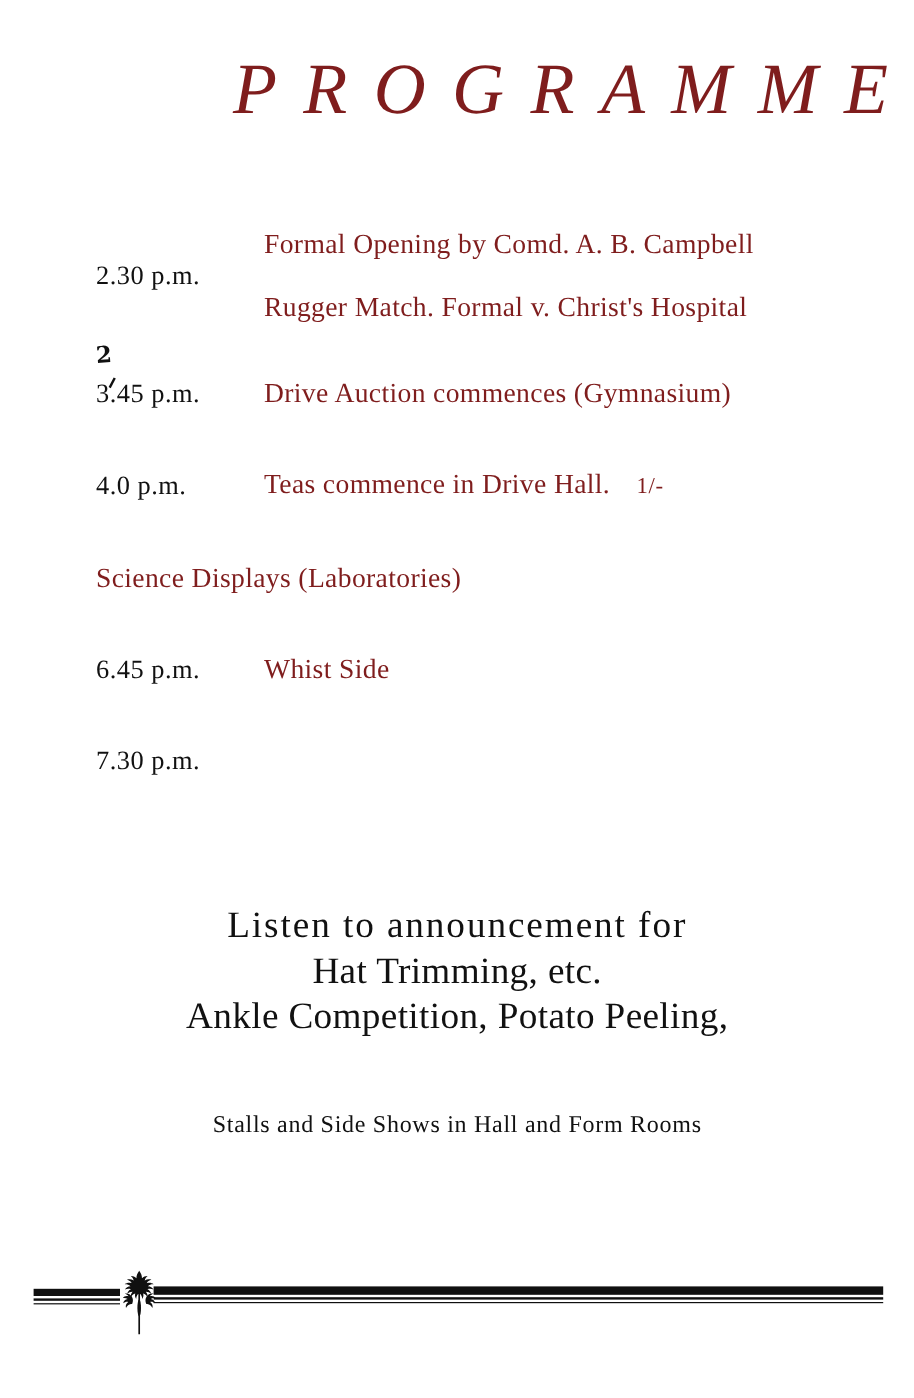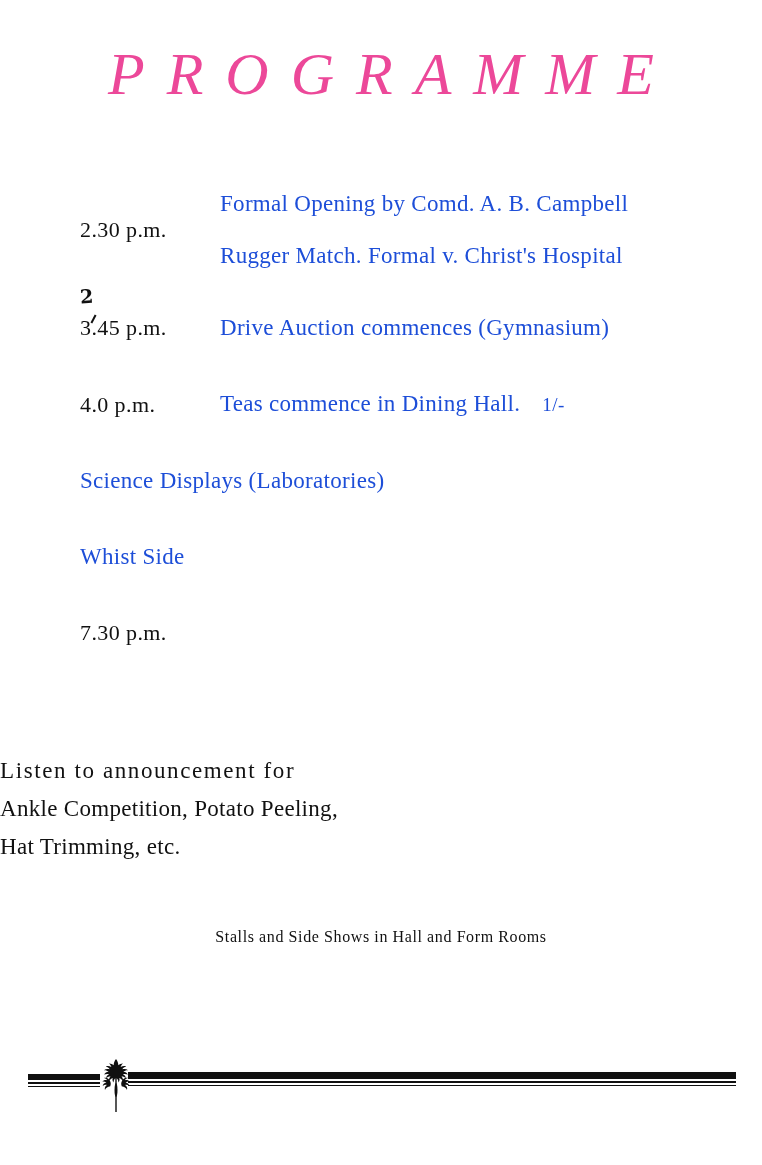--- a/index.html
+++ b/index.html
@@ -20,28 +20,28 @@
     color: #111111;
     -webkit-font-smoothing: antialiased;
   }
 
   
   .title {
     position: absolute;
     left: 0;
     right: 0;
     top: 44px;
-    text-align: center;
+    text-align: right;
     font-family: "Liberation Serif", "DejaVu Serif", serif;
     font-style: italic;
     font-weight: 400;
     font-size: 60px;
     letter-spacing: 22px;
     text-indent: 22px;
-    color: #ec4899;
+    color: #7f1d1d;
     line-height: 1;
     white-space: nowrap;
   }
 
   
   .schedule {
     position: absolute;
     left: 80px;
     top: 182px;
     width: 620px;
@@ -62,21 +62,21 @@
     letter-spacing: 0.4px;
     color: #111111;
     white-space: nowrap;
   }
 
   .entry-desc {
     flex: 1 1 auto;
     font-size: 23px;
     line-height: 44px;
     letter-spacing: 0.3px;
-    color: #1d4ed8;
+    color: #7f1d1d;
   }
 
   .desc-line { display: block; white-space: nowrap; }
   .desc-line + .desc-line { margin-top: 8px; }
 
   .price {
     display: inline-block;
     margin-left: 22px;
     font-size: 19px;
     letter-spacing: 0.5px;
@@ -103,37 +103,37 @@
     background: #111111;
     transform: rotate(-62deg);
   }
 
   
   .announcement {
     position: absolute;
     left: 0;
     right: 0;
     top: 752px;
-    text-align: left;
-    font-size: 23px;
+    text-align: center;
+    font-size: 31px;
     line-height: 38px;
     letter-spacing: 0.3px;
     color: #111111;
   }
   .announcement .ann-line { display: block; white-space: nowrap; }
   .announcement .ann-line.spaced-line { letter-spacing: 1.6px; }
 
   
   .footer-note {
     position: absolute;
     left: 0;
     right: 0;
     top: 920px;
     text-align: center;
-    font-size: 16px;
+    font-size: 20px;
     line-height: 34px;
     letter-spacing: 0.6px;
     color: #111111;
     white-space: nowrap;
   }
 
   
   .ornament-rule {
     position: absolute;
     left: 0;
@@ -195,48 +195,51 @@
       <div class="entry-desc">
         <span class="desc-line">Drive Auction commences (Gymnasium)</span>
       </div>
     </div>
 
     <div class="entry">
       <div class="entry-time">
         <span>4.0  p.m.</span>
       </div>
       <div class="entry-desc">
-        <span class="desc-line"><span>Teas commence in Dining Hall.</span><span class="price">1/-</span></span>
+        <span class="desc-line"><span>Teas commence in Drive Hall.</span><span class="price">1/-</span></span>
       </div>
     </div>
 
     <div class="entry">
       <div class="entry-desc">
         <span class="desc-line">Science Displays (Laboratories)</span>
       </div>
     </div>
 
     <div class="entry">
+      <div class="entry-time">
+        <span>6.45 p.m.</span>
+      </div>
       <div class="entry-desc">
         <span class="desc-line">Whist Side</span>
       </div>
     </div>
 
     <div class="entry">
       <div class="entry-time">
         <span>7.30 p.m.</span>
       </div>
     </div>
 
   </div>
 
   <div class="announcement">
     <span class="ann-line spaced-line">Listen  to  announcement  for</span>
+    <span class="ann-line">Hat Trimming, etc.</span>
     <span class="ann-line">Ankle Competition, Potato Peeling,</span>
-    <span class="ann-line">Hat Trimming, etc.</span>
   </div>
 
   <div class="footer-note">Stalls and Side Shows in Hall and Form Rooms</div>
 
   <div class="ornament-rule">
     <div class="rule-seg rule-left">
       <div class="bar thick"></div>
       <div class="bar thin1"></div>
       <div class="bar thin2"></div>
     </div>

